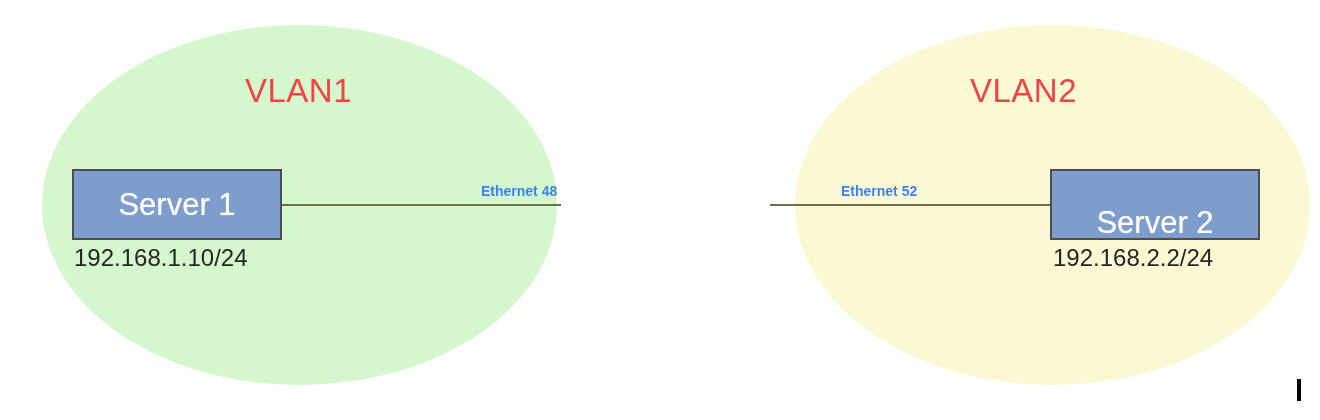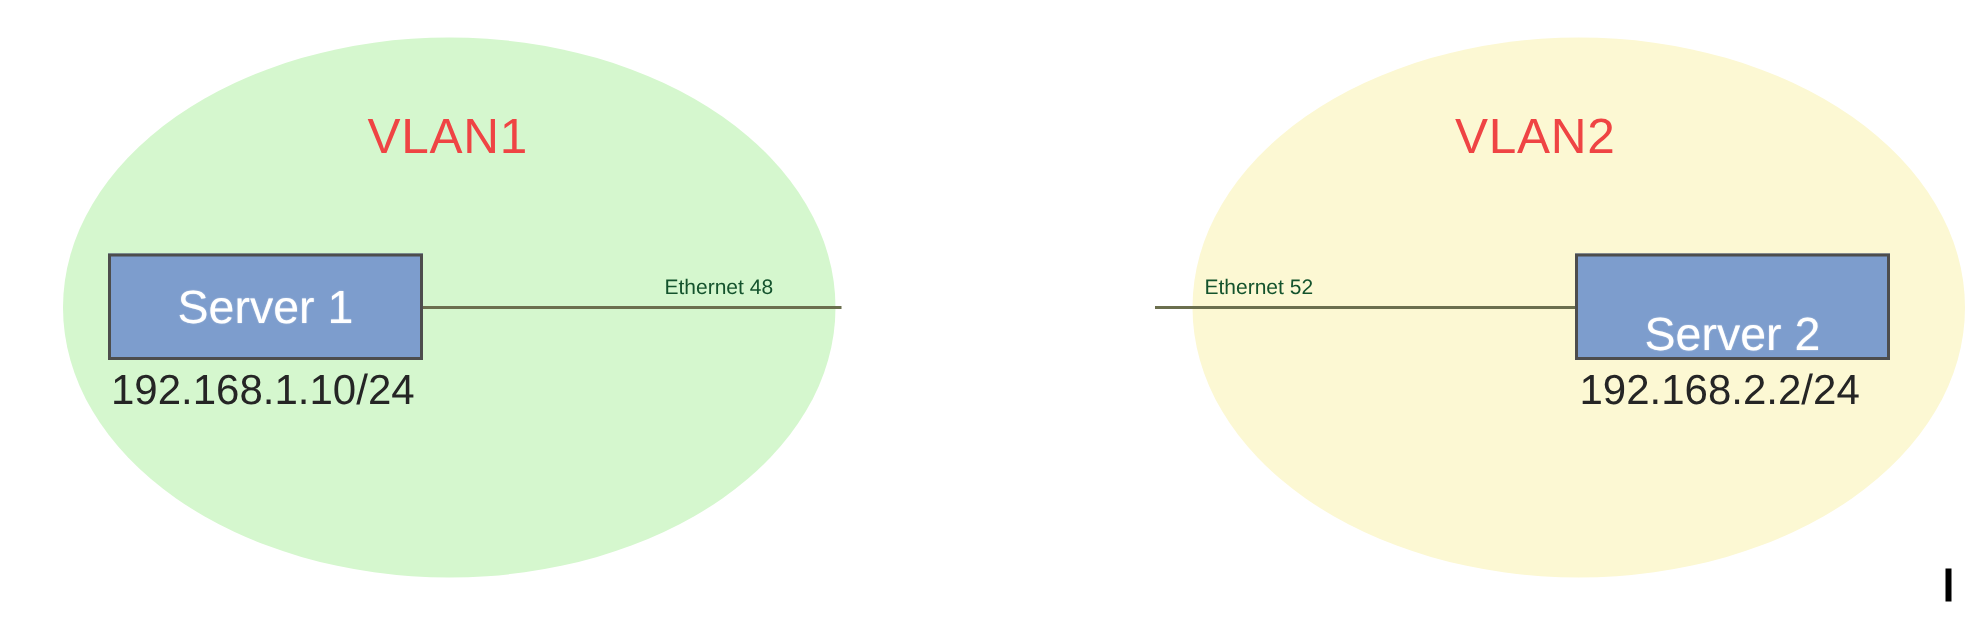--- a/index.html
+++ b/index.html
@@ -85,36 +85,37 @@
     white-space: nowrap;
     line-height: 1;
     text-shadow: 0 0 1px rgba(255,255,255,0.6);
   }
   #node-server1 { left: 72px; }
   #node-switch-a { left: 560px; }
   #node-server2 { left: 1050px; align-items: flex-end; }
   .port-label {
     position: absolute;
     font-size: 14px;
-    font-weight: normal;
-    color: #14532d;
+    font-weight: bold;
+    color: #3b82f6;
     white-space: nowrap;
     line-height: 1;
     top: 184px;
+    margin-left: 38px;
   }
   #port-eth48 {
     left: 443px;
   }
   #port-eth52 {
     left: 782px;
     padding-left: 21px;
   }
   .ip-label {
     position: absolute;
-    font-size: 28px;
+    font-size: 24px;
     color: #252525;
     white-space: nowrap;
     line-height: 1;
     top: 246px;
   }
   #ip-server1 { left: 74px; }
   #ip-switch-left { left: 410px; }
   #ip-switch-right { left: 682px; }
   #ip-server2 { left: 1053px; }
   #text-caret {

